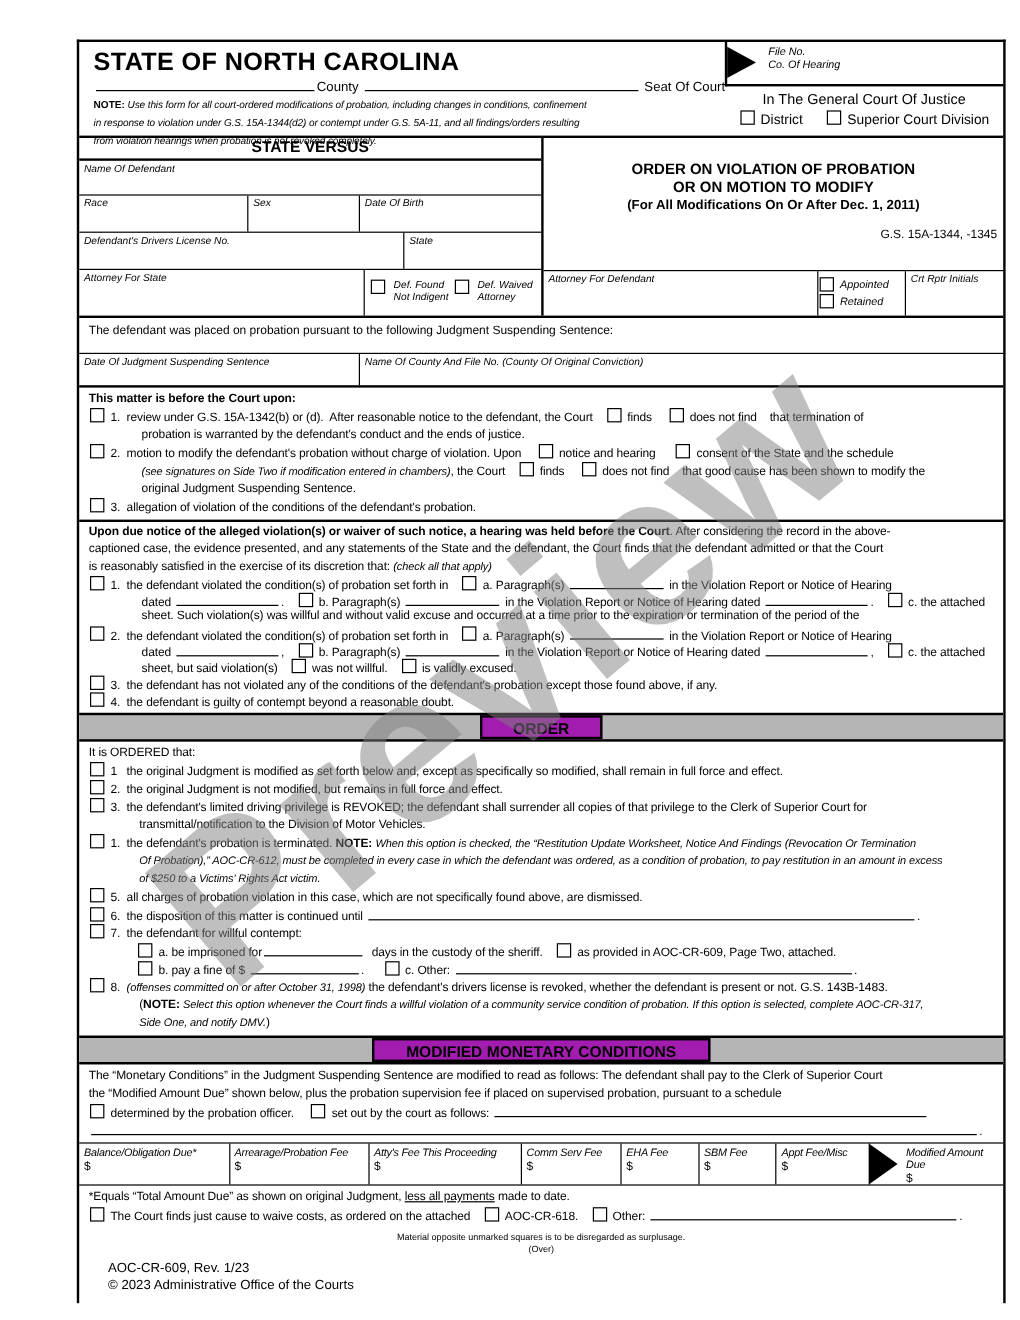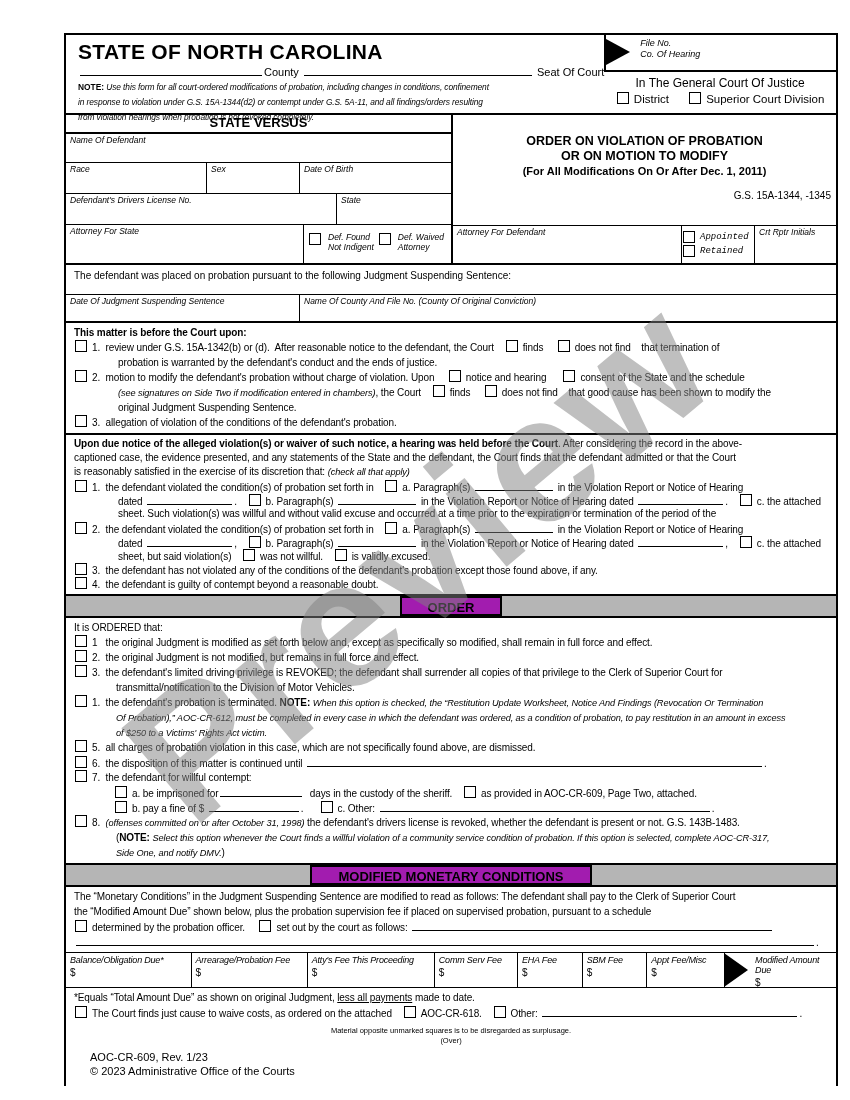--- a/index.html
+++ b/index.html
@@ -32,21 +32,21 @@
   .attyboxes{width:147px;border-left:1px solid #000;display:flex;padding-top:8px;}
   .cbgroup{display:flex;margin-left:4px;}
   .cbgroup .glab{font-size:8.5px;font-style:italic;line-height:9.5px;margin-left:2px;}
   .col-right{flex:1;display:flex;flex-direction:column;}
   .titleblock{height:110px;padding-top:19px;text-align:center;box-sizing:border-box;}
   .tb1{font-weight:bold;font-size:12.5px;line-height:15px;}
   .tb3{font-weight:bold;font-size:11px;line-height:14px;}
   .gs{text-align:right;font-size:10px;padding-right:5px;margin-top:12px;}
   .attydef{flex:1;border-top:1px solid #000;display:flex;}
   .ad-lab{flex:1;}
-  .ad-cb{width:72px;border-left:1px solid #000;padding-top:4px;font-size:9px;font-style:italic;font-family:Liberation Mono, monospace;}
+  .ad-cb{width:72px;border-left:1px solid #000;padding-top:4px;font-size:9px;font-style:italic;}
   .ad-cb .r{display:flex;align-items:center;height:14px;}
   .ad-crt{width:81px;border-left:1px solid #000;}
   
   .placed{border-top:2px solid #000;height:24px;font-size:10px;padding:5px 0 0 8px;box-sizing:content-box;}
   .daterow{display:flex;border-top:1px solid #000;height:26px;}
   .datecell{width:233px;border-right:1px solid #000;}
   .countycell{flex:1;}
   
   .sec{border-top:2px solid #000;padding:2px 8px 3px 8px;font-size:10px;letter-spacing:-0.1px;}
   .sec.nobt{border-top:none;}

